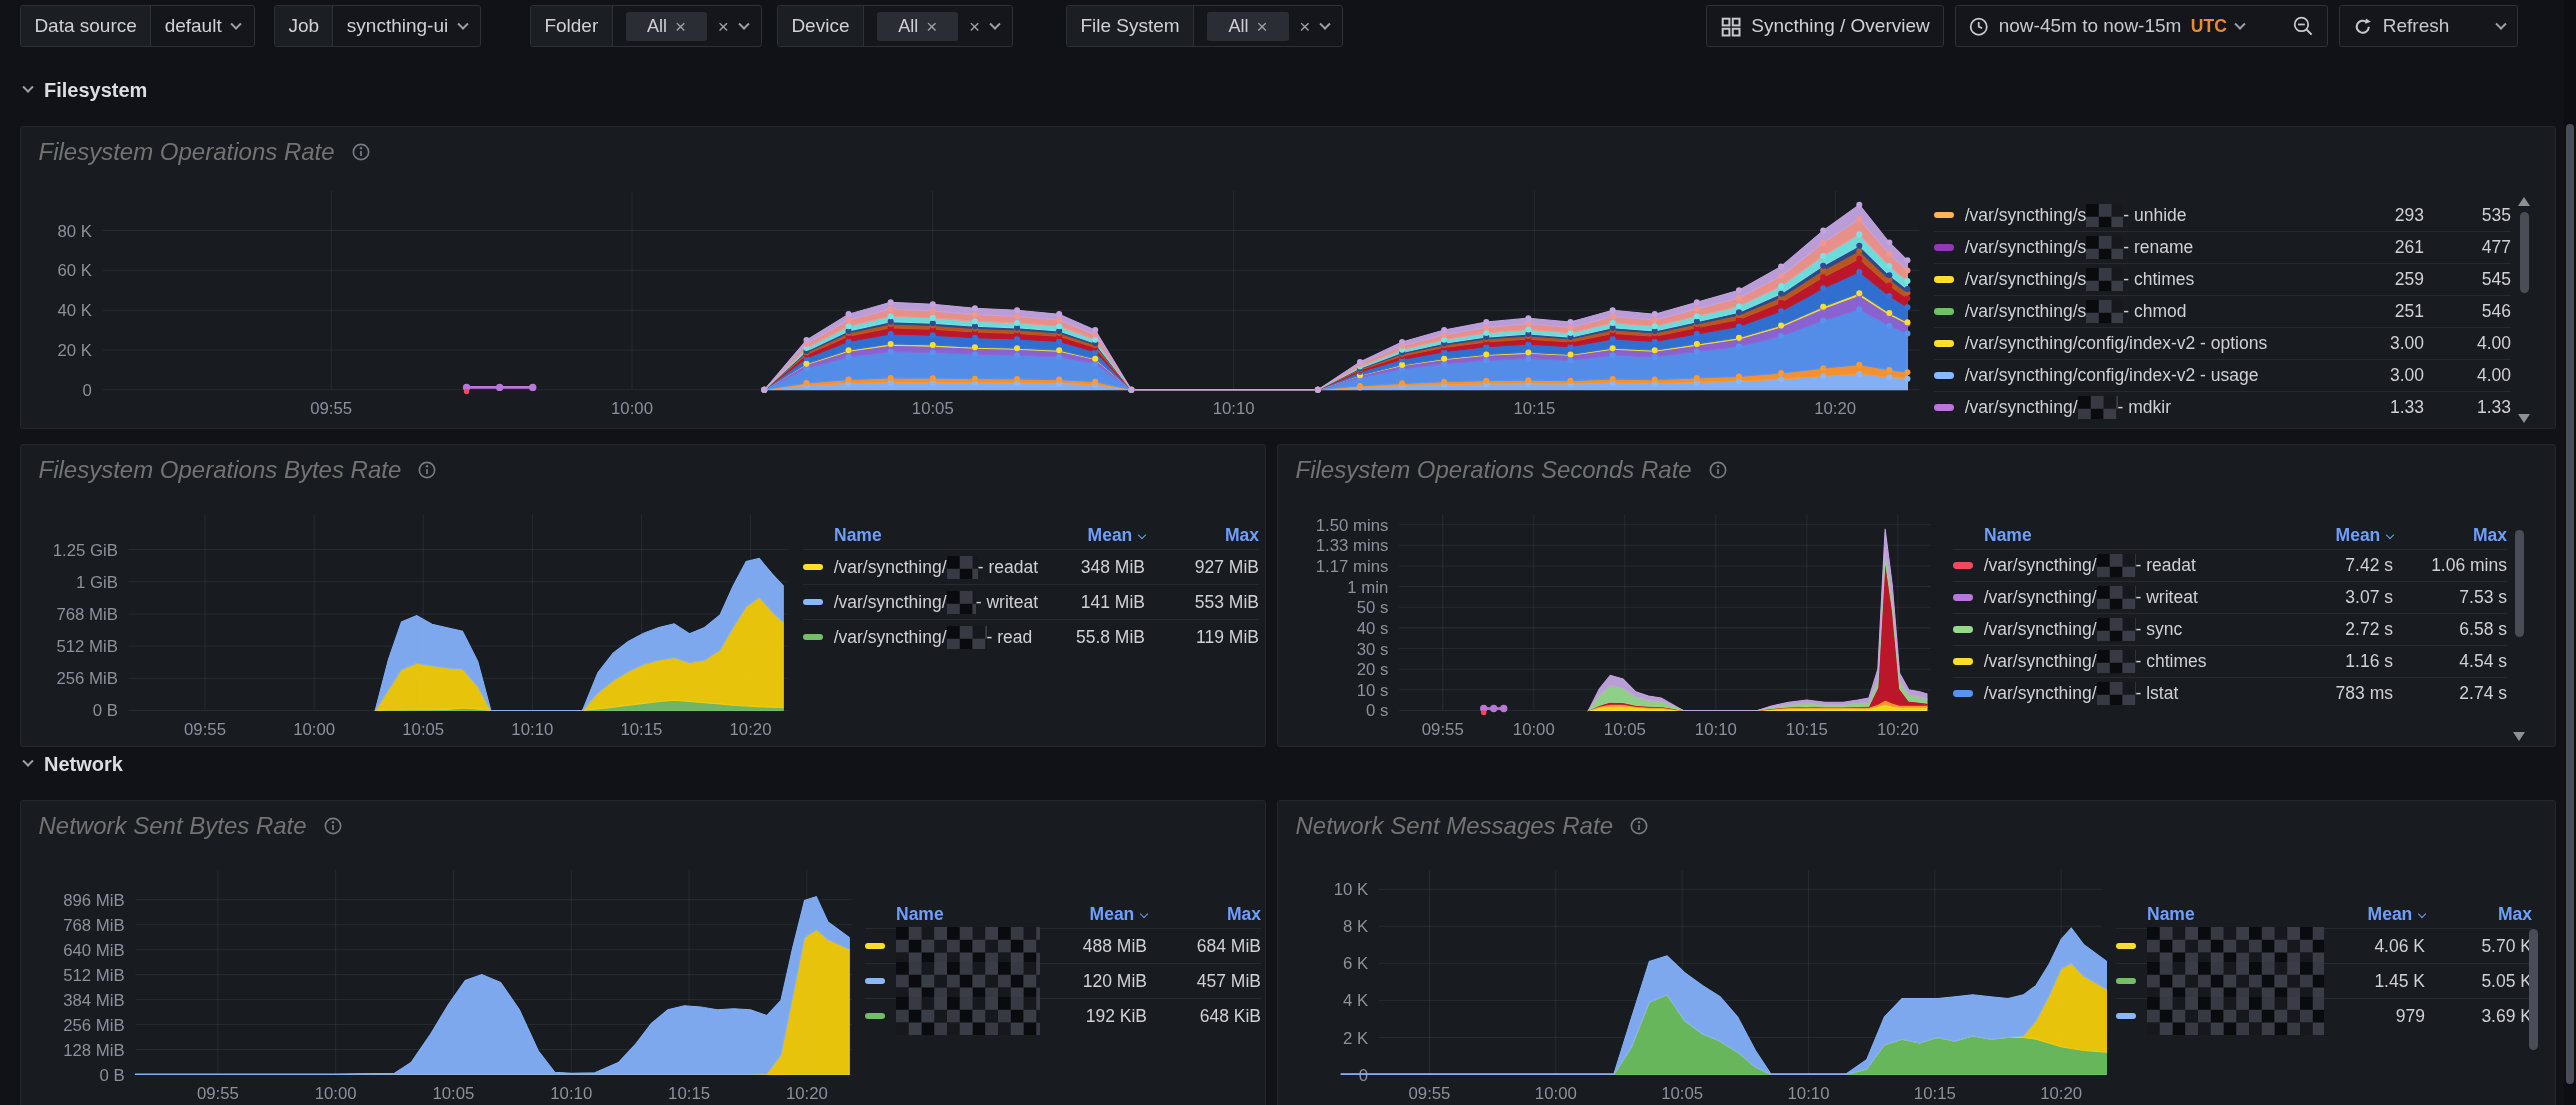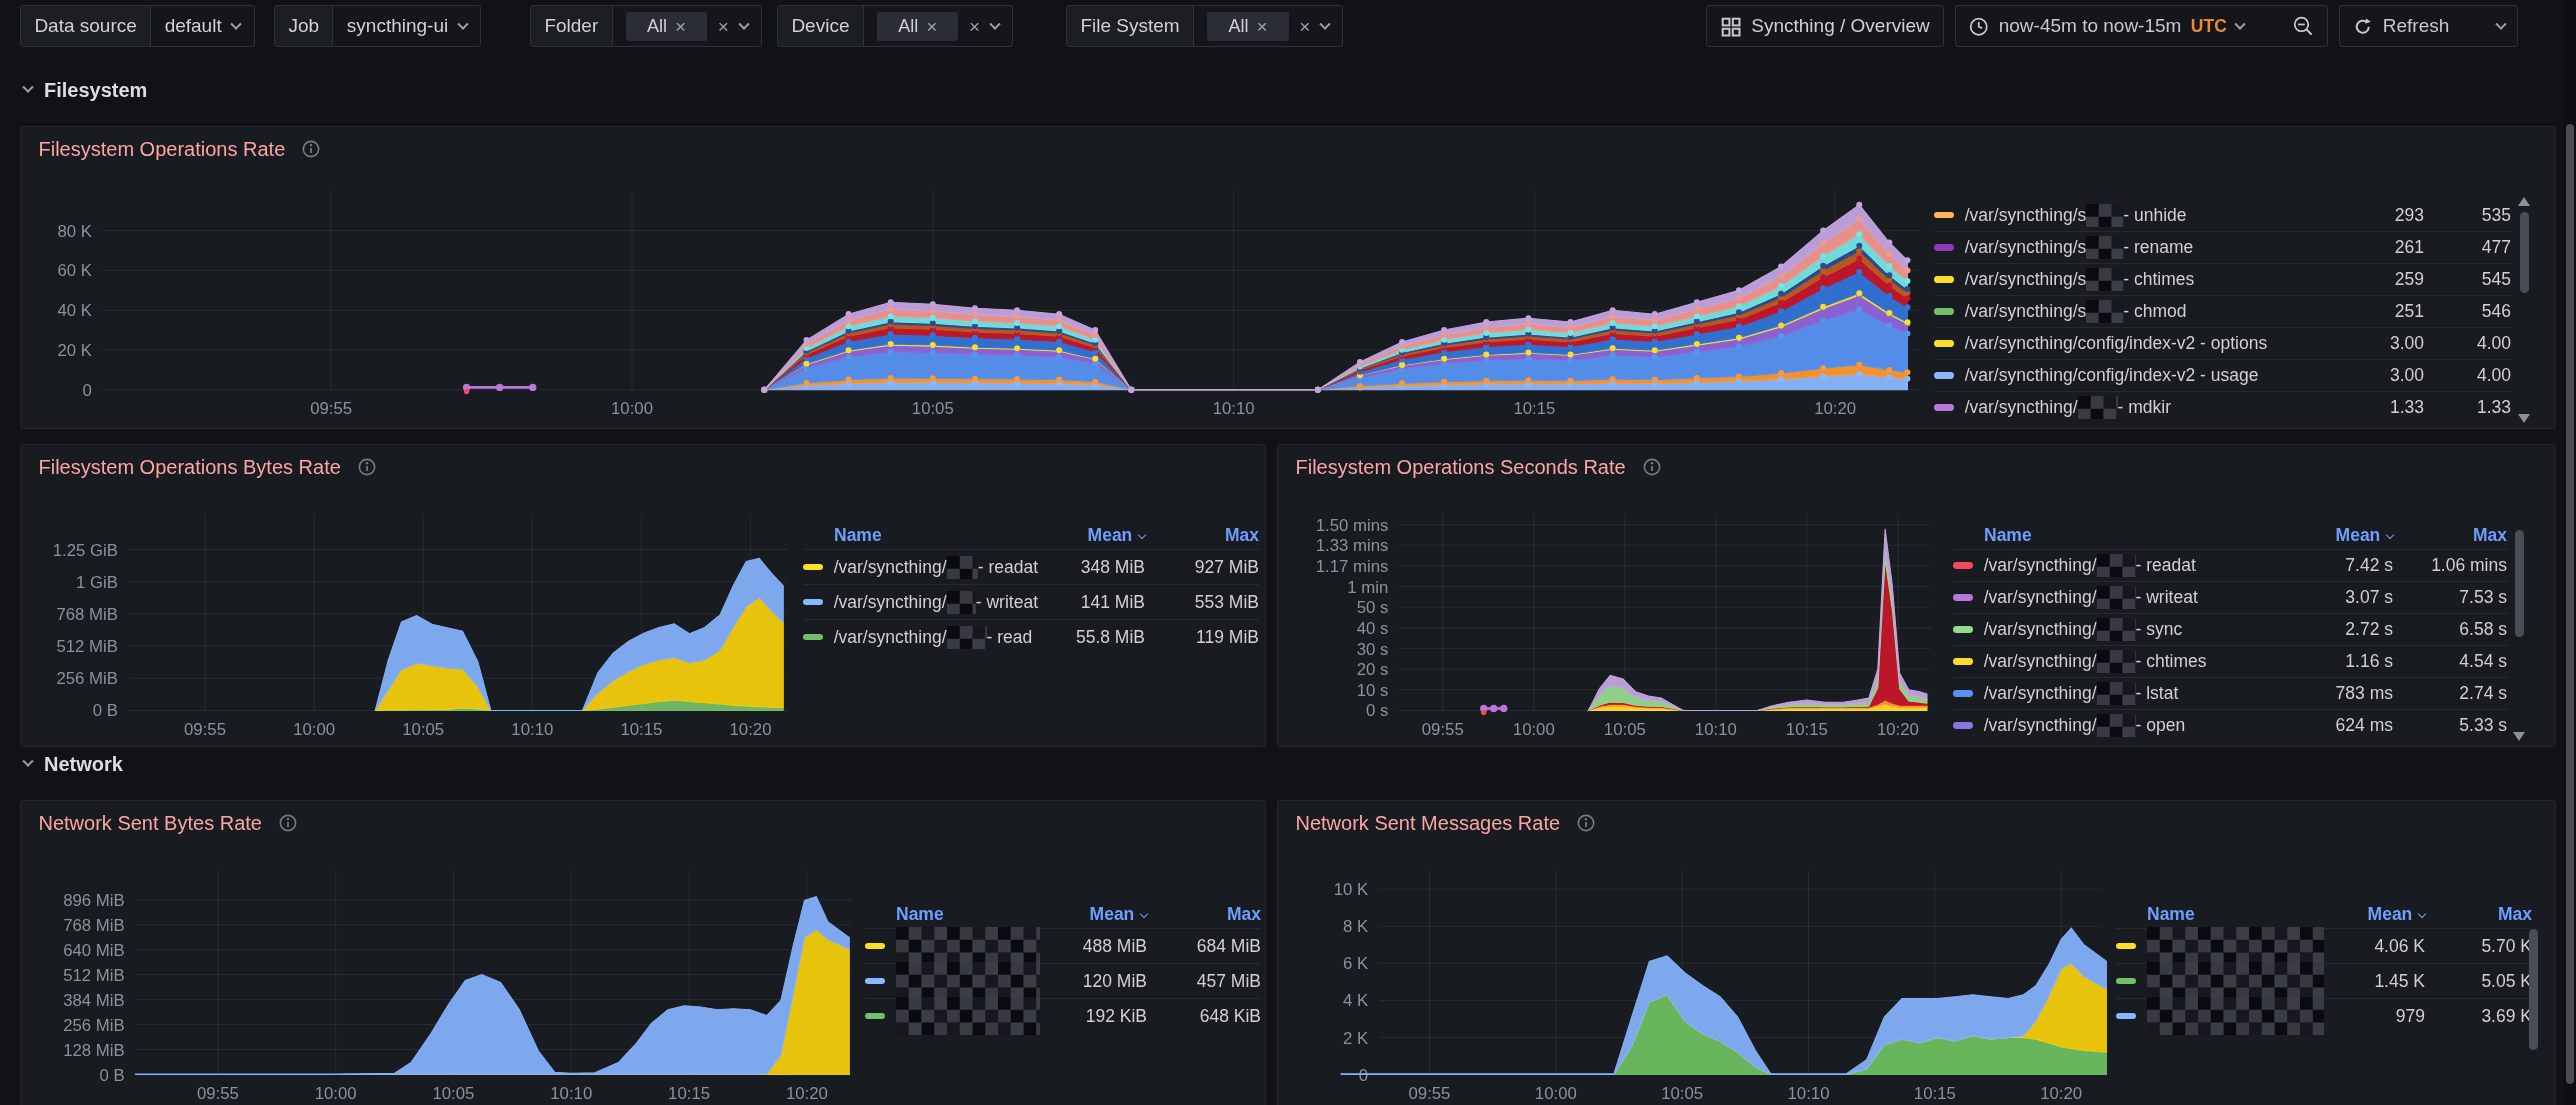--- a/index.html
+++ b/index.html
@@ -24,21 +24,21 @@
   .tb-seg { display:flex; align-items:center; height:42px; border:1px solid #2c3235; border-radius:2.7px; background:#14161b; }
   .tb-seg > div { display:flex; align-items:center; gap:9.4px; padding:0 12px; font-size:19px; }
   .tb-div { width:1px; background:#2c3235; }
   .utc { color:#EB8B2D; font-weight:bold; font-size:17.5px; }
 
   
   .section-head { position:absolute; display:flex; align-items:center; gap:12px; font-size:20px;
                   font-weight:bold; color:#dcdde2; }
   .panel { position:absolute; background:#181b1f; border:0.7px solid #24262c; border-radius:2.7px; }
   .ptitle-row { position:absolute; top:10.7px; left:17.5px; display:flex; align-items:center; gap:16px; }
-  .ptitle { font-size:20px; font-weight:500; color:#fca5a5; }
+  .ptitle { font-size:24px; font-weight:500; color:#737373;font-style:italic; }
   .chart { position:absolute; }
 
   
   .legend { position:absolute; font-size:17.5px; color:#d0d1d5; }
   .lhead { display:flex; align-items:center; height:28px; color:#6E9FFF; font-weight:bold; }
   .lrow { display:flex; align-items:center; border-top:0.7px solid rgba(204,204,220,0.09); }
   .lrow:first-child { border-top:none; }
   .swatch { width:20px; height:6.7px; border-radius:3.4px; flex:0 0 20px; margin-right:10.7px; }
   .lname { flex:1; display:flex; align-items:center; white-space:nowrap; overflow:hidden; }
   .lval { text-align:right; white-space:nowrap; }
@@ -743,26 +743,20 @@
       <span class="lname">/var/syncthing/<span class="censor" style="width:39px;height:23px"></span> - chtimes</span>
       <span class="lval" style="width:107px">1.16 s</span>
       <span class="lval" style="width:114px">4.54 s</span>
     </div>
       <div class="lrow" style="height:32px">
       <span class="swatch" style="background:#5794F2"></span>
       <span class="lname">/var/syncthing/<span class="censor" style="width:39px;height:23px"></span> - lstat</span>
       <span class="lval" style="width:107px">783 ms</span>
       <span class="lval" style="width:114px">2.74 s</span>
     </div>
-      <div class="lrow" style="height:32px">
-      <span class="swatch" style="background:#8778DE"></span>
-      <span class="lname">/var/syncthing/<span class="censor" style="width:39px;height:23px"></span> - open</span>
-      <span class="lval" style="width:107px">624 ms</span>
-      <span class="lval" style="width:114px">5.33 s</span>
-    </div>
     </div>
   <div class="sb-track" style="left:1236px; top:81px; height:215px;">
     <div class="sb-thumb" style="top:4px; height:107px;"></div>
     <div class="tri-down" style="bottom:0;"></div>
   </div>
 </div>
 
 <div class="section-head" style="left:24px; top:753px;">
   <span class="chev" style="margin-bottom:4px"></span>
   <span>Network</span>

